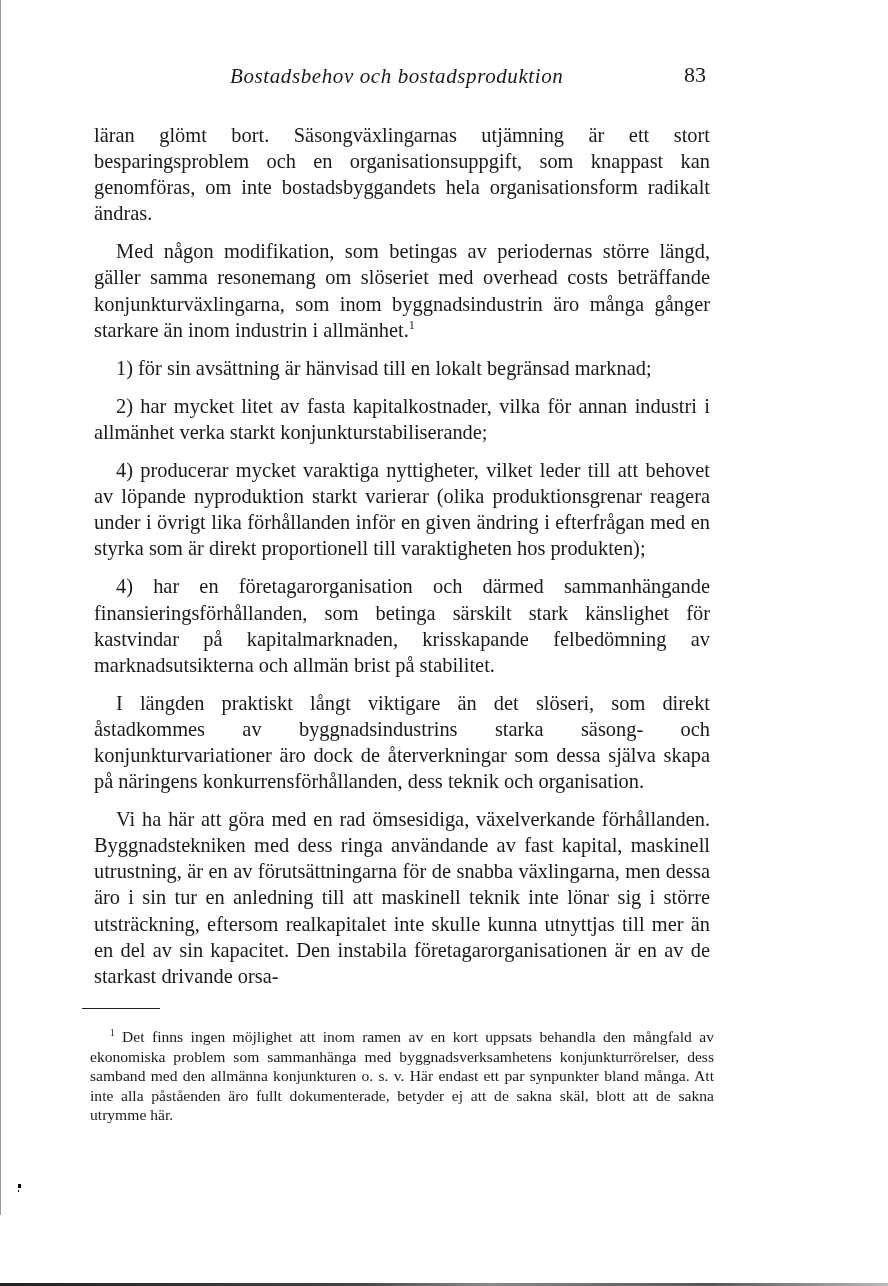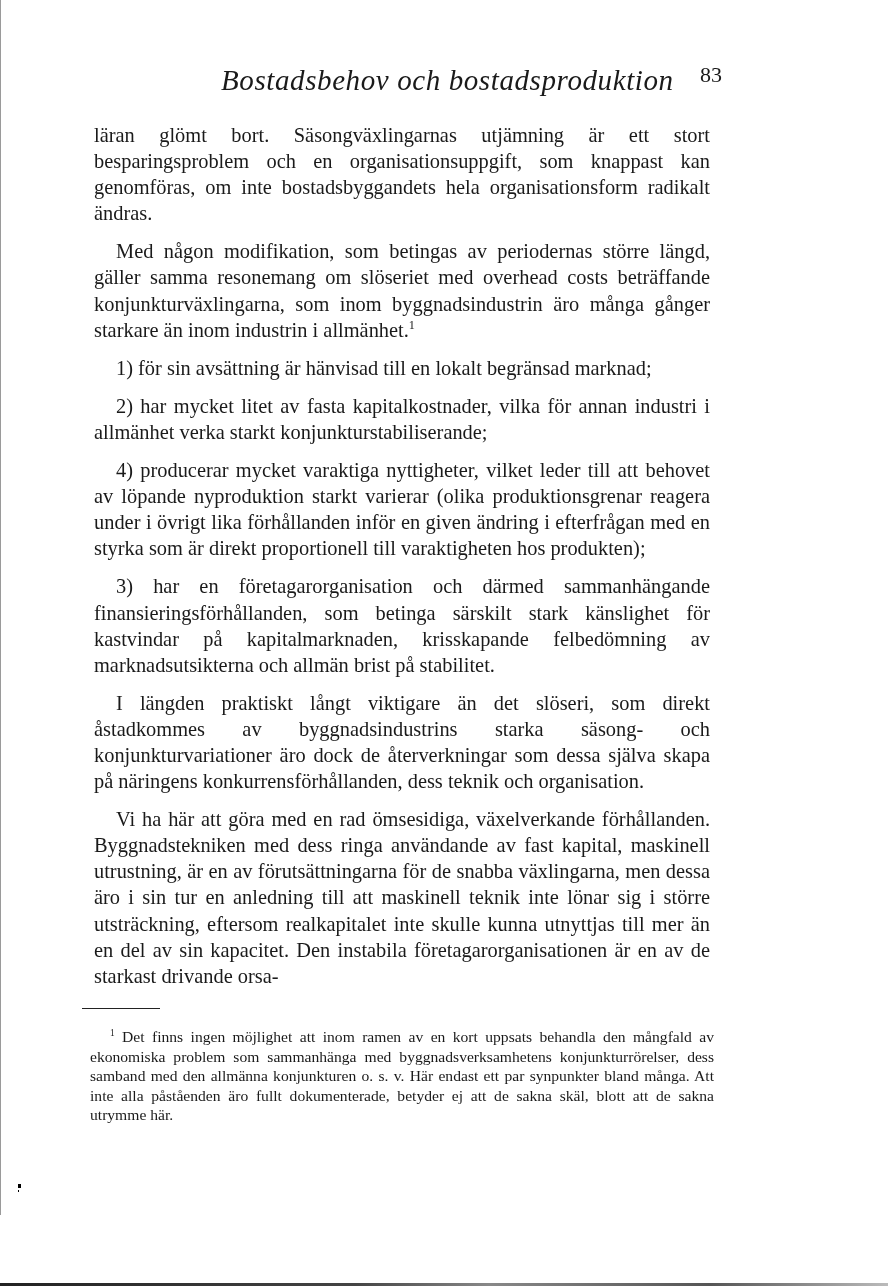--- a/index.html
+++ b/index.html
@@ -38,29 +38,29 @@
   }
   .header {
     position: absolute;
     top: 62px;
     left: 82px;
     width: 640px;
     height: 34px;
   }
   .running-title {
     position: absolute;
-    left: 139px;
+    left: 148px;
     top: 2px;
     font-style: italic;
-    font-size: 29px;
+    font-size: 21px;
     letter-spacing: 0.6px;
   }
   .page-number {
     position: absolute;
-    right: 0px;
+    right: 16px;
     top: 0px;
     font-size: 22px;
   }
   .body-text {
     position: absolute;
     left: 82px;
     top: 110px;
     width: 640px;
     font-size: 20.4px;
     line-height: 26.1px;
@@ -115,21 +115,21 @@
     <span class="running-title">Bostadsbehov och bostadsproduktion</span>
     <span class="page-number">83</span>
   </div>
 
   <div class="body-text">
     <p class="noindent">läran glömt bort.  Säsongväxlingarnas utjämning är ett stort besparingsproblem och en organisationsuppgift, som knappast kan genomföras, om inte bostadsbyggandets hela organisationsform radikalt ändras.</p>
     <p class="indent"><span>Med någon modifikation, som betingas av periodernas större längd, gäller samma resonemang om slöseriet med overhead costs beträffande konjunkturväxlingarna, som inom byggnadsindustrin äro många gånger starkare än inom industrin i allmänhet.</span><sup>1</sup></p>
     <p class="indent">1)  för sin avsättning är hänvisad till en lokalt begränsad marknad;</p>
     <p class="indent">2)  har mycket litet av fasta kapitalkostnader, vilka för annan industri i allmänhet verka starkt konjunkturstabiliserande;</p>
     <p class="indent">4)  producerar mycket varaktiga nyttigheter, vilket leder till att behovet av löpande nyproduktion starkt varierar (olika produktionsgrenar reagera under i övrigt lika förhållanden inför en given ändring i efterfrågan med en styrka som är direkt proportionell till varaktigheten hos produkten);</p>
-    <p class="indent">3)  har en företagarorganisation och därmed sammanhängande finansieringsförhållanden, som betinga särskilt stark känslighet för kastvindar på kapitalmarknaden, krisskapande felbedömning av marknadsutsikterna och allmän brist på stabilitet.</p>
+    <p class="indent">4)  har en företagarorganisation och därmed sammanhängande finansieringsförhållanden, som betinga särskilt stark känslighet för kastvindar på kapitalmarknaden, krisskapande felbedömning av marknadsutsikterna och allmän brist på stabilitet.</p>
     <p class="indent">I längden praktiskt långt viktigare än det slöseri, som direkt åstadkommes av byggnadsindustrins starka säsong- och konjunkturvariationer äro dock de återverkningar som dessa själva skapa på näringens konkurrensförhållanden, dess teknik och organisation.</p>
     <p class="indent">Vi ha här att göra med en rad ömsesidiga, växelverkande förhållanden.  Byggnadstekniken med dess ringa användande av fast kapital, maskinell utrustning, är en av förutsättningarna för de snabba växlingarna, men dessa äro i sin tur en anledning till att maskinell teknik inte lönar sig i större utsträckning, eftersom realkapitalet inte skulle kunna utnyttjas till mer än en del av sin kapacitet.  Den instabila företagarorganisationen är en av de starkast drivande orsa-</p>
   </div>
 
   <div class="footnote-rule"></div>
 
   <div class="footnotes">
     <p><sup>1</sup> <span>Det finns ingen möjlighet att inom ramen av en kort uppsats behandla den mångfald av ekonomiska problem som sammanhänga med byggnadsverksamhetens konjunkturrörelser, dess samband med den allmänna konjunkturen o. s. v.  Här endast ett par synpunkter bland många.  Att inte alla påståenden äro fullt dokumenterade, betyder ej att de sakna skäl, blott att de sakna utrymme här.</span></p>
   </div>
 

